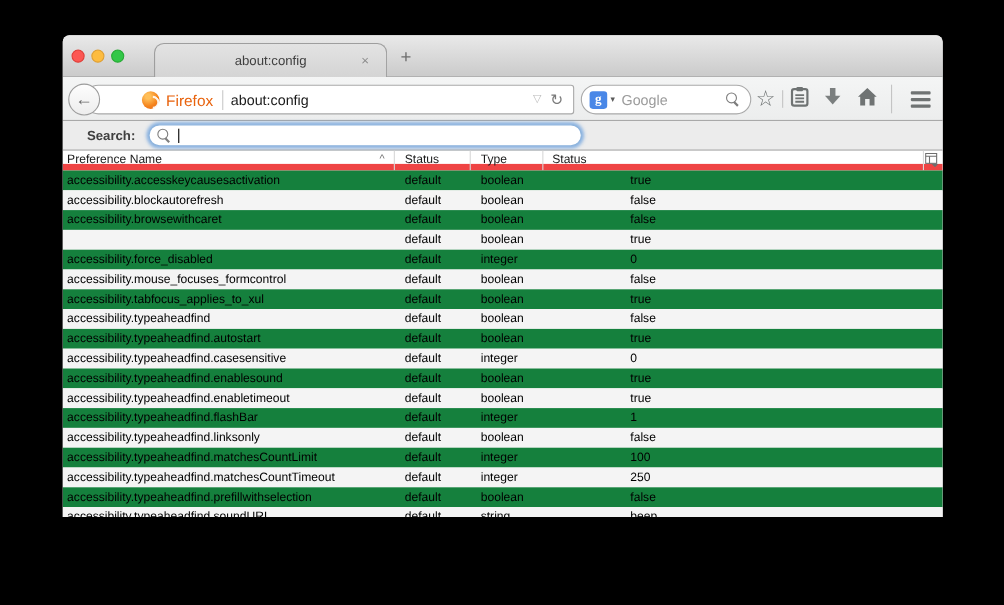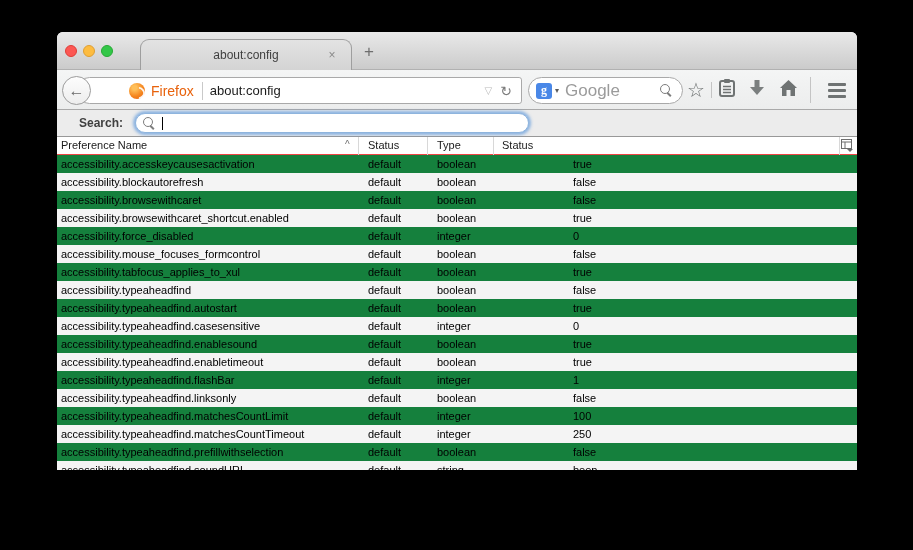--- a/index.html
+++ b/index.html
@@ -80,21 +80,21 @@
     position: absolute; left: 471px; top: 7px; width: 155px; height: 27px;
     background: #fff; border: 1px solid #a9a9a9; border-radius: 14px;
     display: flex; align-items: center;
   }
   .g-badge {
     margin-left: 7px; width: 16px; height: 16px; border-radius: 3px; flex: none;
     background: #4987e7; color: #fff; font-size: 12px; font-weight: bold;
     text-align: center; line-height: 15px; font-family: "Liberation Serif", serif;
   }
   .g-drop { color: #5a5a5a; font-size: 8px; margin-left: 3px; }
-  .search-placeholder { color: #9b9b9b; font-size: 17px; margin-left: 6px; }
+  .search-placeholder { color: #9b9b9b; font-size: 13px; margin-left: 6px; }
   .mag { position: relative; width: 13px; height: 13px; margin-left: auto; margin-right: 9px; flex: none; }
   .mag::before { content: ""; position: absolute; left: 0; top: 0; width: 8px; height: 8px;
     border: 1.5px solid #7d7d7d; border-radius: 50%; }
   .mag::after { content: ""; position: absolute; left: 8px; top: 8px; width: 5px; height: 1.8px;
     background: #7d7d7d; transform: rotate(45deg); transform-origin: 0 0; }
 
   .nav-icons { position: absolute; right: 0; top: 0; height: 40px; display: flex; align-items: center; }
   .nav-icon { color: #6f7373; text-align: center; }
   .icon-star { font-size: 20px; width: 30px; line-height: 40px; }
   .vsep { width: 1px; height: 16px; background: #c4c4c4; }
@@ -115,21 +115,21 @@
     position: relative; margin-left: 12px; width: 394px; height: 20px;
     background: #fff; border: 1px solid #8eb4dd; border-radius: 11px;
     box-shadow: 0 0 3px 2px rgba(90,150,220,.65);
     display: flex; align-items: center;
   }
   .cfg-input .mag { margin: 0 0 0 7px; }
   .caret-bar { width: 1px; height: 13px; background: #000; margin-left: 6px; }
 
   .grid-header {
     position: relative; height: 18px; background: #fff;
-    border-bottom: 1px solid #ef4444; font-size: 11px; color: #1a1a1a;
+    border-bottom: 6px solid #ef4444; font-size: 11px; color: #1a1a1a;
   }
   .grid-header .hcell { position: absolute; top: 2px; }
   .h-name { left: 4px; }
   .h-status { left: 311px; }
   .h-type { left: 380px; }
   .h-value { left: 445px; }
   .sort-caret { position: absolute; left: 288px; top: 2px; color: #6e6e6e; font-size: 10px; }
   .hsep { position: absolute; top: 0; width: 1px; height: 18px; background: #d8d8d8; }
   .hsep.s1 { left: 301px; } .hsep.s2 { left: 370px; } .hsep.s3 { left: 436px; } .hsep.s4 { left: 782px; }
   .colpicker { position: absolute; right: 3px; top: 2px; width: 13px; height: 13px; }
@@ -251,21 +251,20 @@
         <span class="c-type">boolean</span>
         <span class="c-value">false</span>
       </div>
       <div class="grid-row">
         <span class="c-name">accessibility.browsewithcaret</span>
         <span class="c-status">default</span>
         <span class="c-type">boolean</span>
         <span class="c-value">false</span>
       </div>
       <div class="grid-row alt">
-        <span class="c-name">accessibility.browsewithcaret_shortcut.enabled</span>
         <span class="c-status">default</span>
         <span class="c-type">boolean</span>
         <span class="c-value">true</span>
       </div>
       <div class="grid-row">
         <span class="c-name">accessibility.force_disabled</span>
         <span class="c-status">default</span>
         <span class="c-type">integer</span>
         <span class="c-value">0</span>
       </div>

